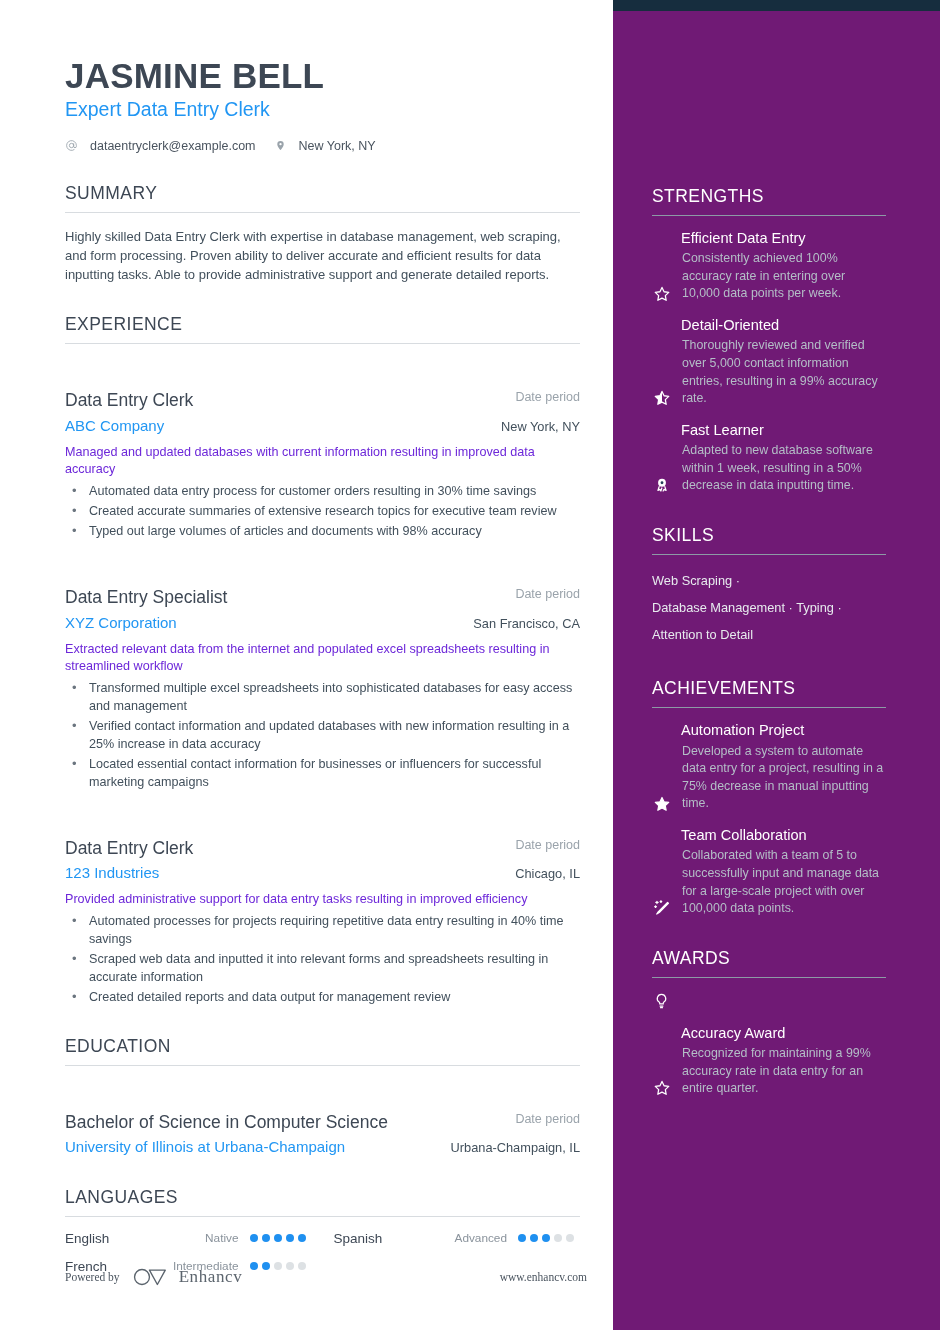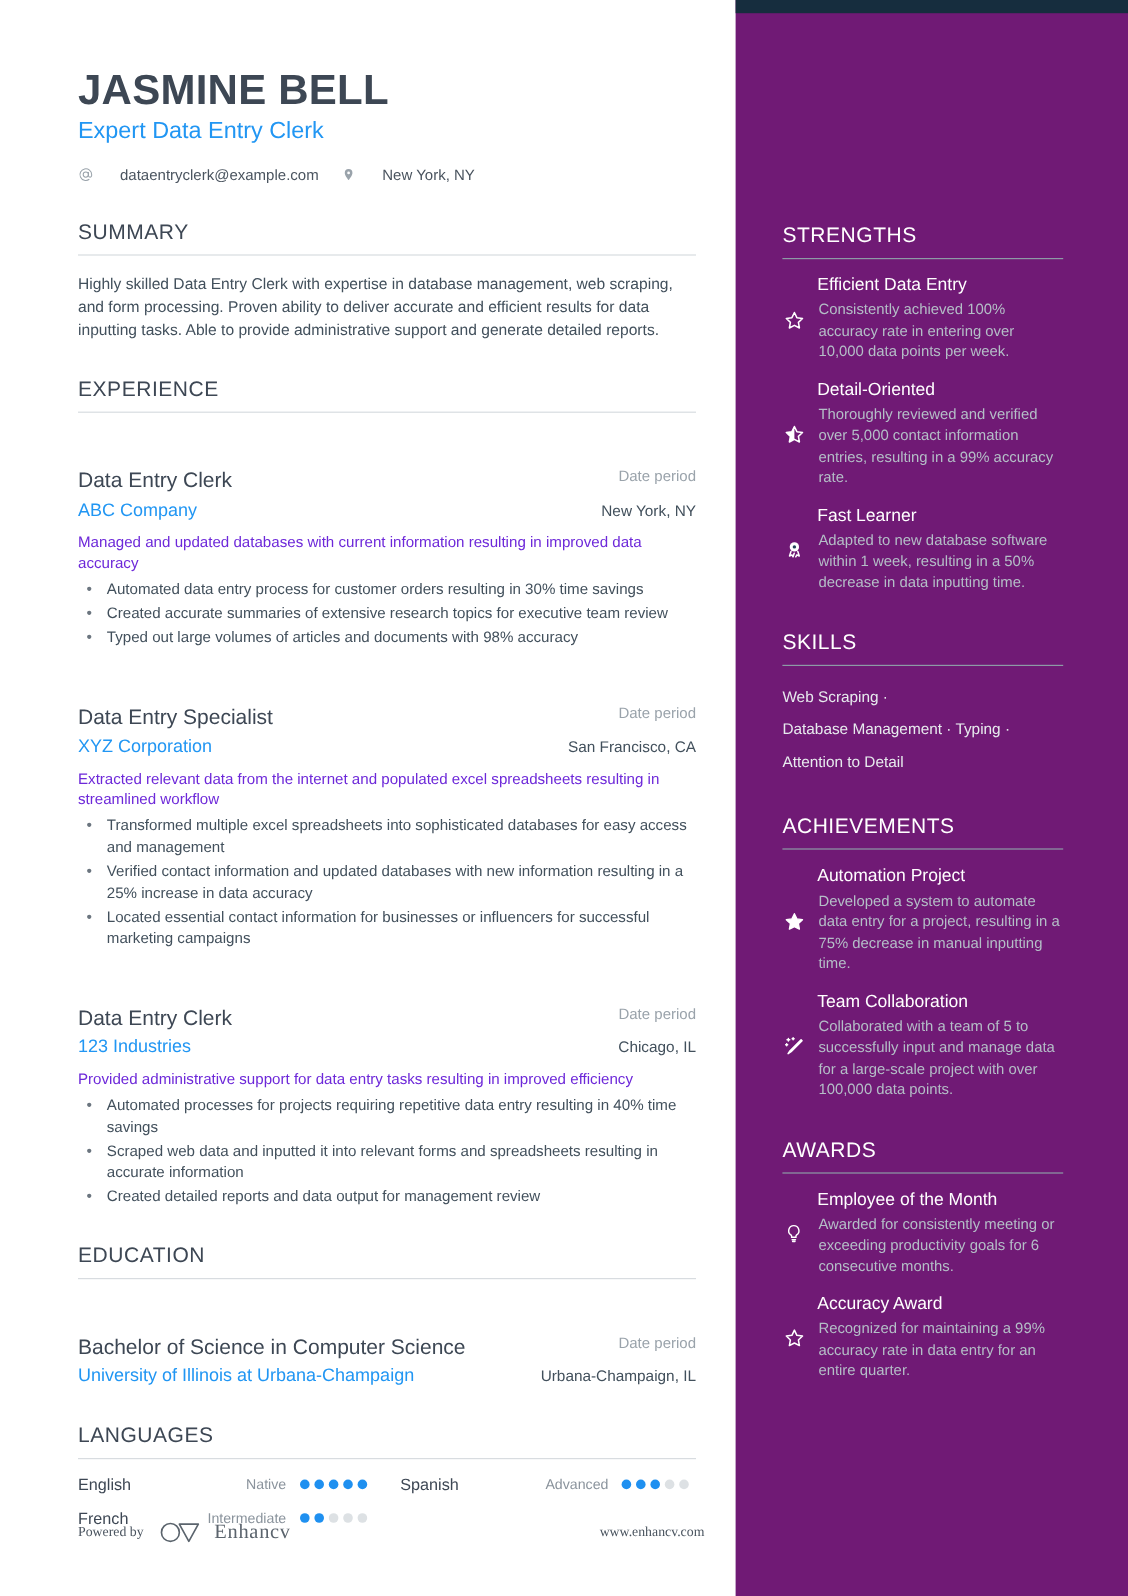--- a/index.html
+++ b/index.html
@@ -29,21 +29,21 @@
   .name {
     margin-top: 56px;
     font-size: 35px; font-weight: 700; letter-spacing: .2px;
     color: #3d4754; line-height: 1.12;
   }
   .role {
     margin-top: 3px;
     font-size: 19.5px; font-weight: 400; color: #2196f3; line-height: 1.2;
   }
   .contacts { margin-top: 17px; display: flex; align-items: center; gap: 18px; }
-  .contact { display: flex; align-items: center; gap: 22px; font-size: 12.5px; color: #4a545f; }
+  .contact { display: flex; align-items: center; gap: 12px; font-size: 12.5px; color: #4a545f; }
   .contact .ico { display: inline-flex; align-items: center; justify-content: center; width: 13px; height: 13px; color: #9aa3ab; }
   .contact .ico svg { display:block; }
 
   
   .sec { margin-top: 30px; }
   .sec-title {
     font-size: 17.5px; font-weight: 400; color: #3d4754;
     letter-spacing: .45px; line-height: 1.2;
   }
   .sec-rule { margin-top: 8px; border-top: 1px solid #d8dce0; }
@@ -93,21 +93,21 @@
   .brand-logo { display: flex; align-items: center; gap: 7px; }
   .brand-word { font-size: 17px; color: #5b646d; letter-spacing: .6px; }
   .site { font-size: 11.5px; color: #4a545f; }
 
   
   .s-sec { margin-bottom: 8px; }
   .s-sec + .s-sec { margin-top: 30px; }
   .s-title { font-size: 17.5px; font-weight: 400; color: #ffffff; letter-spacing: .45px; }
   .s-rule { margin-top: 8px; border-top: 1px solid #8d9aa6; }
 
-  .s-item { margin-top: 13px; display: flex; gap: 10px; align-items: center; }
+  .s-item { margin-top: 13px; display: flex; gap: 10px; align-items: flex-end; }
   .s-ico { flex: none; width: 19px; height: 19px; margin-top: 1px; color: #ffffff; display: flex; align-items: center; justify-content: center; }
   .s-ico svg { display: block; }
   .s-body { flex: 1; min-width: 0; }
   .s-item-title { font-size: 14.6px; color: #ffffff; line-height: 1.25; }
   .s-item-desc { margin-top: 3px; font-size: 12.4px; line-height: 1.42; color: #b4bec7; padding-left: 1px; }
 
   .skills { margin-top: 13px; }
   .skill-line { font-size: 12.8px; color: #e7ebee; line-height: 2.1; }
 </style>
 </head>
@@ -207,24 +207,20 @@
         <div class="s-title">AWARDS</div>
         <div class="s-rule"></div>
         <div id="awards-list">
             <div class="s-item">
               <span class="s-ico">
                 <svg width="17" height="18" viewBox="0 0 24 24" fill="none" stroke="currentColor" stroke-width="1.7" stroke-linecap="round">
                   <path d="M12 2.6a6 6 0 0 0-3.4 10.95c.6.45.9 1.1.9 1.8v.85h5v-.85c0-.7.3-1.35.9-1.8A6 6 0 0 0 12 2.6z"></path>
                   <path d="M10 19.2h4M10.6 21.4h2.8"></path>
                 </svg>
               </span>
-       <span class="s-body">
-         <span class="s-item-title">Employee of the Month</span>
-         <div class="s-item-desc">Awarded for consistently meeting or exceeding productivity goals for 6 consecutive months.</div>
-       </span>
             </div>
             <div class="s-item">
               <span class="s-ico">
                 <svg width="18" height="18" viewBox="0 0 24 24" fill="none" stroke="currentColor" stroke-width="1.7" stroke-linejoin="round">
                   <path d="M12 3.2l2.75 5.8 6.25.85-4.55 4.3 1.12 6.25L12 17.5 6.43 20.4l1.12-6.25L3 9.85l6.25-.85z"></path>
                 </svg>
               </span>
        <span class="s-body">
          <span class="s-item-title">Accuracy Award</span>
          <div class="s-item-desc">Recognized for maintaining a 99% accuracy rate in data entry for an entire quarter.</div>

